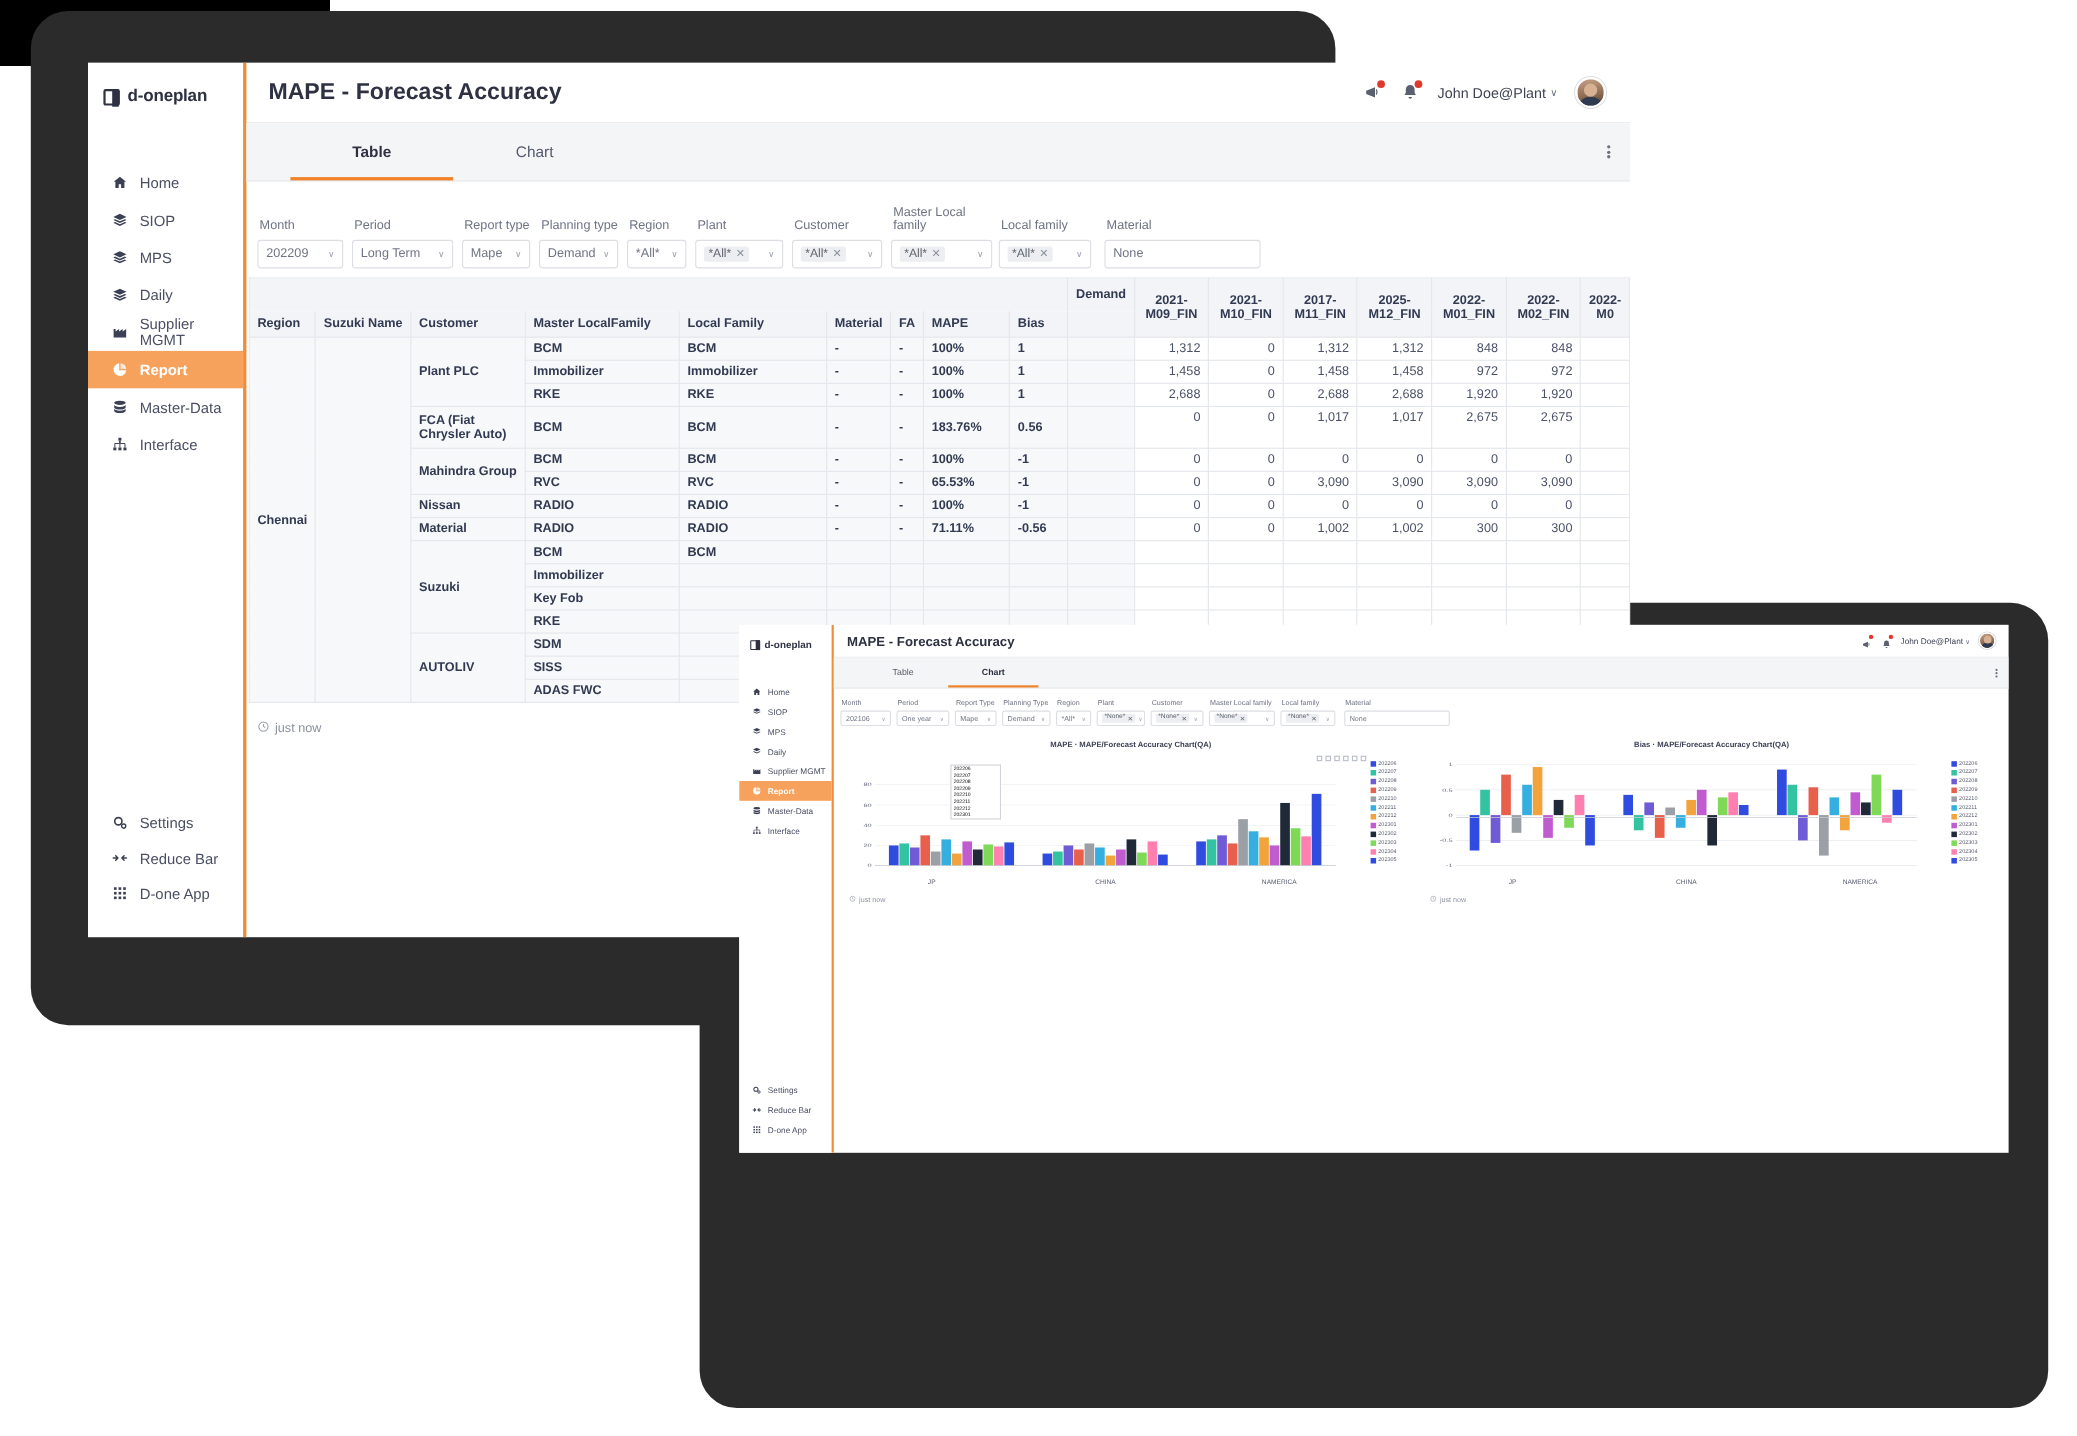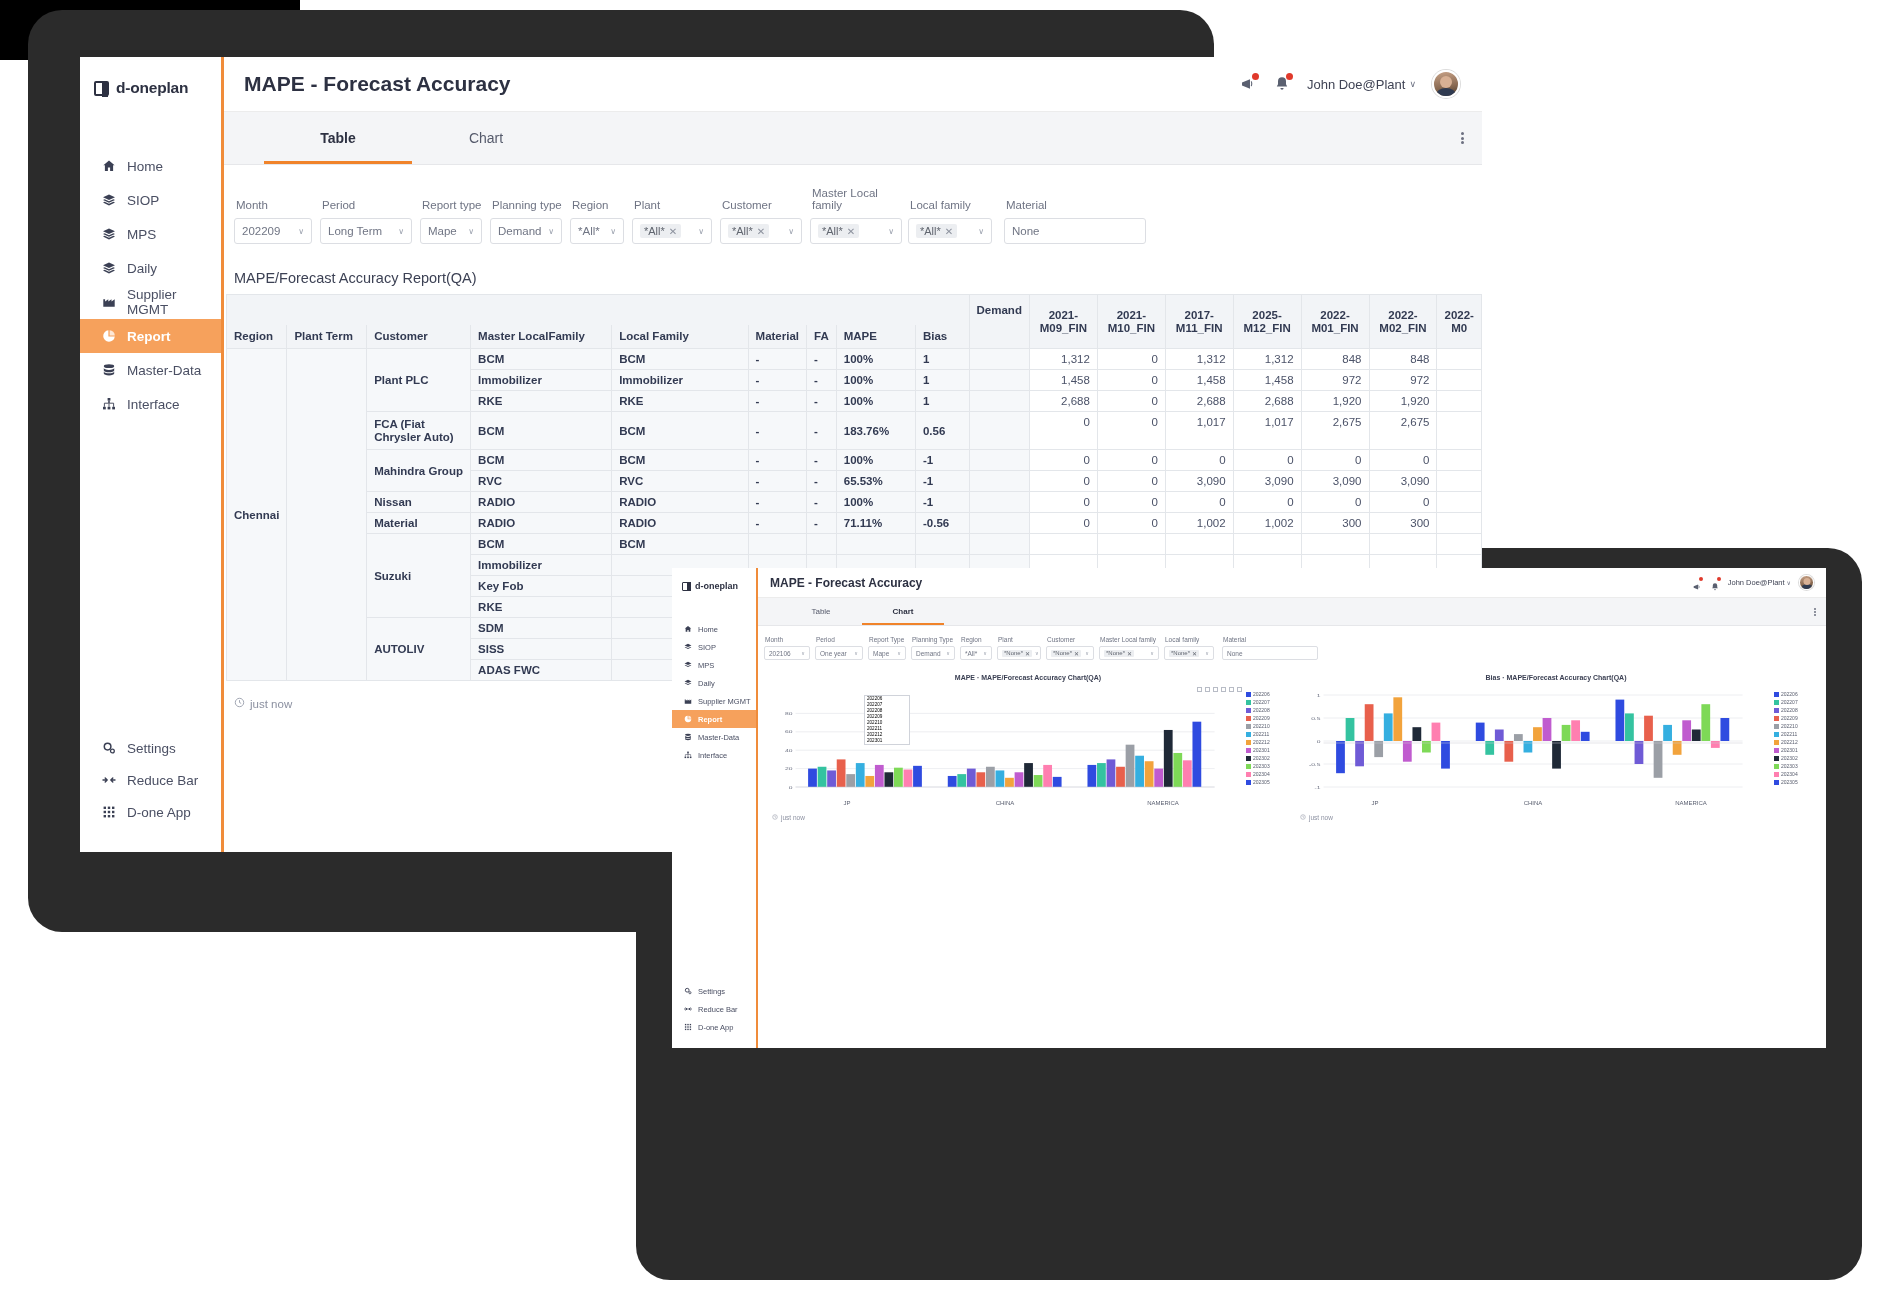--- a/index.html
+++ b/index.html
@@ -487,21 +487,20 @@
             </div>
         </div>
         <div class="filter" style="width:142px;margin-left:12px">
           <div class="flabel">Material</div>
           <div class="sel">
               <span>None</span>
             </div>
         </div>
       </div>
 
-      <div class="report-title">MAPE/Forecast Accuracy Report(QA)</div>
 
 
       <div class="table-wrap">
         <table class="rpt">
           <colgroup>
             <col class="c-region">
               <col class="c-plant">
               <col class="c-cust">
               <col class="c-mlf">
               <col class="c-lf">
@@ -525,21 +524,21 @@
               <th class="num" rowspan="2" style="white-space:normal;line-height:13px">2021-M09_FIN</th>
               <th class="num" rowspan="2" style="white-space:normal;line-height:13px">2021-M10_FIN</th>
               <th class="num" rowspan="2" style="white-space:normal;line-height:13px">2017-M11_FIN</th>
               <th class="num" rowspan="2" style="white-space:normal;line-height:13px">2025-M12_FIN</th>
               <th class="num" rowspan="2" style="white-space:normal;line-height:13px">2022-M01_FIN</th>
               <th class="num" rowspan="2" style="white-space:normal;line-height:13px">2022-M02_FIN</th>
               <th class="num" rowspan="2" style="white-space:normal;line-height:13px">2022-M0</th>
             </tr>
             <tr class="bot">
               <th>Region</th>
-              <th>Plant Term</th>
+              <th>Suzuki Name</th>
               <th>Customer</th>
               <th>Master LocalFamily</th>
               <th>Local Family</th>
               <th>Material</th>
               <th>FA</th>
               <th>MAPE</th>
               <th>Bias</th>
               <th></th>
             </tr>
           </thead>

